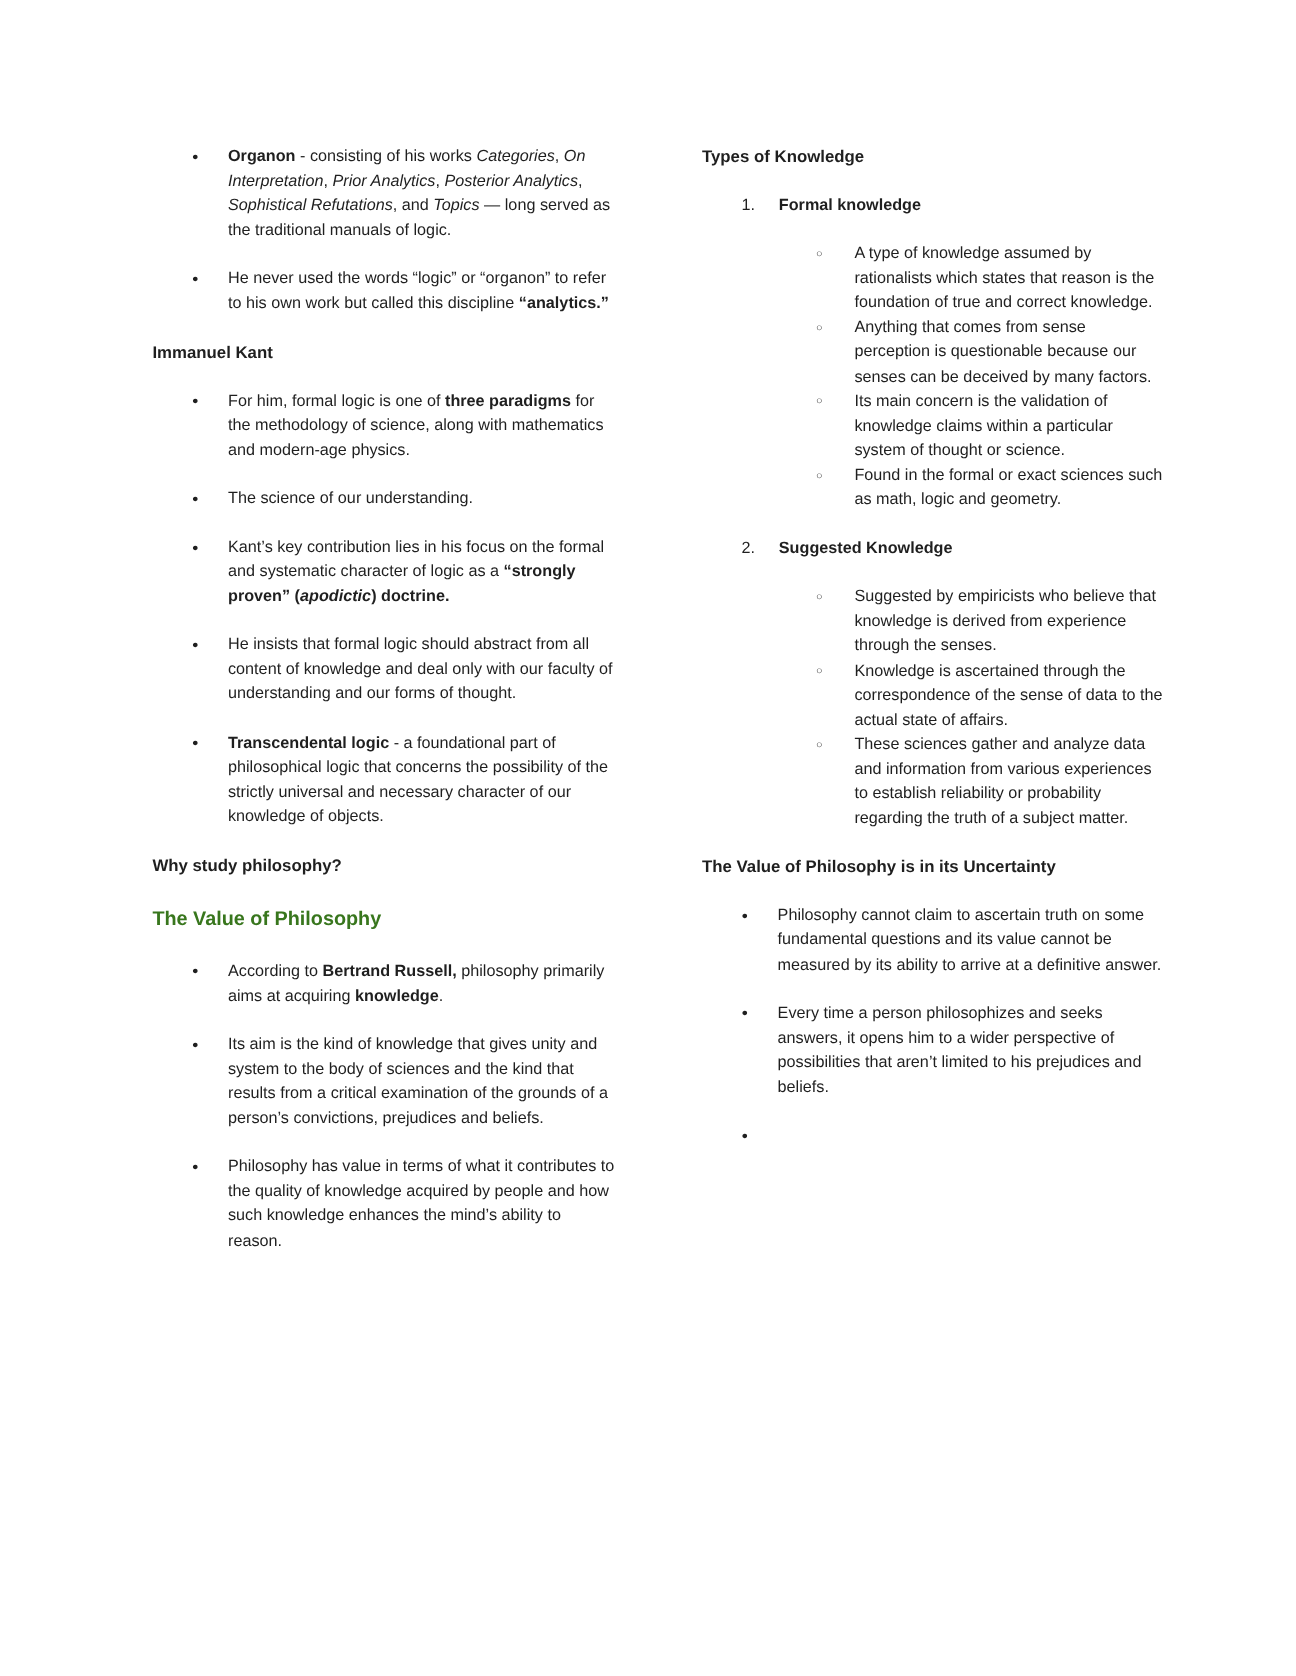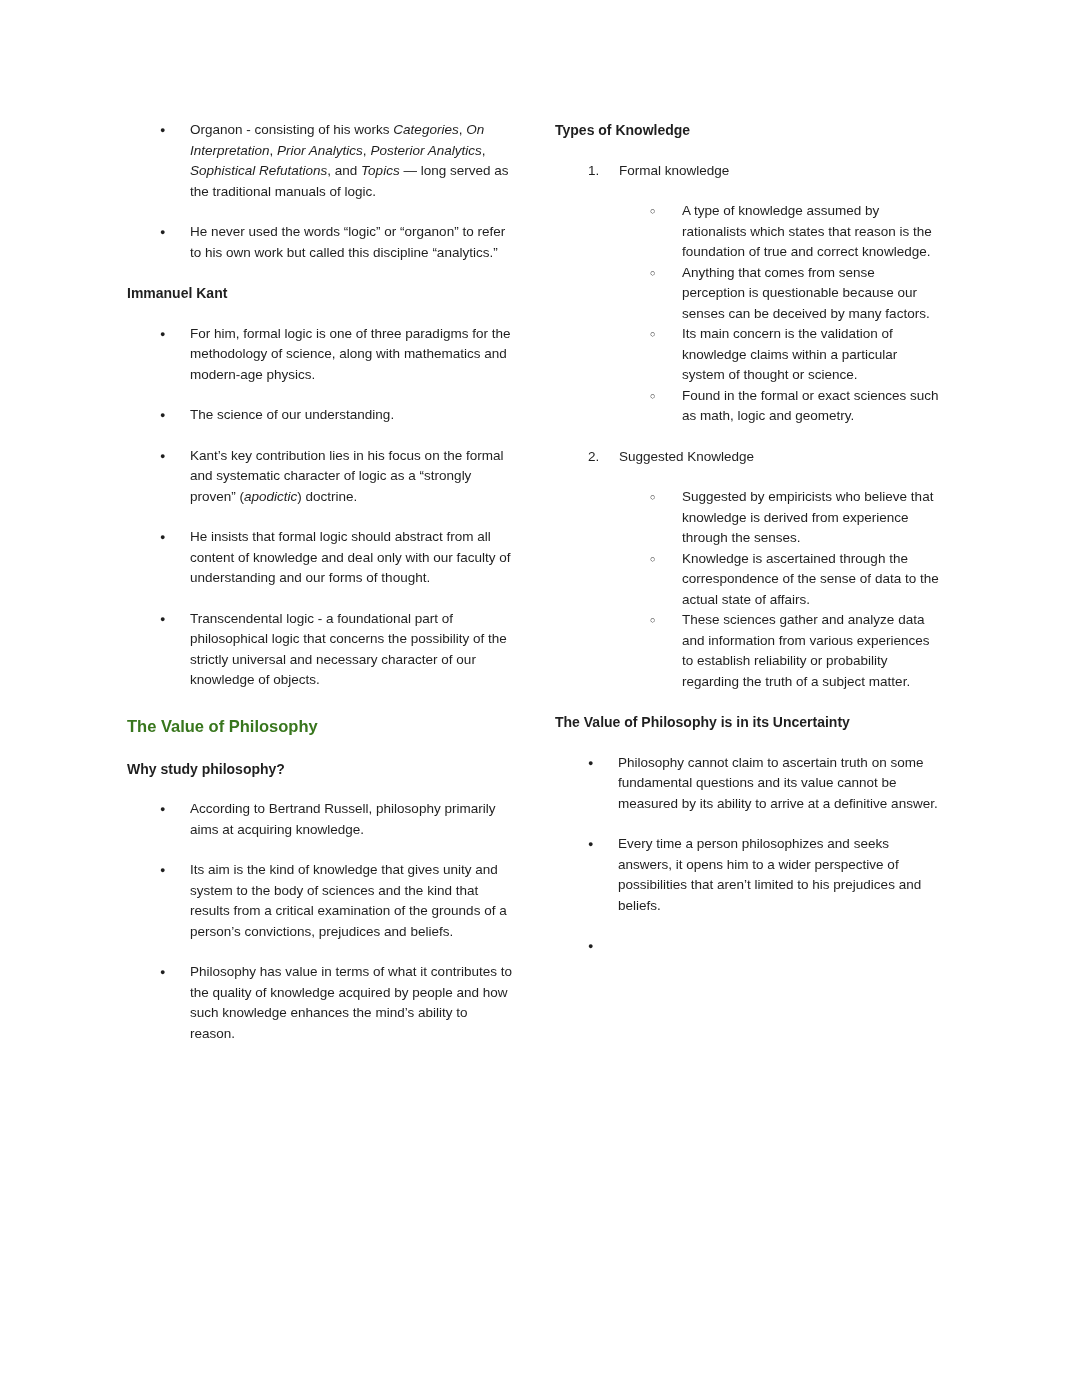--- a/index.html
+++ b/index.html
@@ -9,21 +9,21 @@
     height: 1397px;
     background: #ffffff;
     font-family: "Liberation Sans", "DejaVu Sans", sans-serif;
     font-size: 13.5px;
     line-height: 20.5px;
     color: var(--text-color, #1f1f1f);
     overflow: hidden;
   }
   .col { position: absolute; top: 120px; }
   .col-left  { left: 127px; width: 386px; }
-  .col-right { left: 555px; width: 386px; }
+  .col-right { left: 585px; width: 386px; }
 
   .block { margin: 0 0 20px 0; }
   .col .block:first-child { margin-top: 0; }
 
   .h1 {
     font-weight: 700;
     font-size: 16.5px;
     line-height: 25px;
     color: var(--heading-green, #38761d);
     margin-top: 23px;
@@ -35,21 +35,21 @@
 
   .li1, .li-num { display: flex; padding-left: 33px; }
   .li2 { display: flex; padding-left: 95px; margin: 0; }
 
   .marker { flex: 0 0 30px; }
   .li1 > .marker.dot   { font-size: 9px;  line-height: 20.5px; }
   .li-num > .marker.num{ flex: 0 0 31px; font-size: 13.5px; }
   .li2 > .marker.circ  { flex: 0 0 32px; font-size: 9px; line-height: 20.5px; }
 
   .txt { flex: 1 1 auto; min-width: 0; }
-  .b { font-weight: 400; }
+  .b { font-weight: 700; }
   .i { font-style: italic; }
 </style>
 </head>
 <body>
 
 <div class="page">
   <div class="col col-left">
       <div class="block li1">
         <span class="marker dot">●</span>
         <span class="txt"><span class="b ">Organon</span><span class=""> - consisting of his works </span><span class="i">Categories</span><span class="">, </span><span class="i">On Interpretation</span><span class="">, </span><span class="i">Prior Analytics</span><span class="">, </span><span class="i">Posterior Analytics</span><span class="">, </span><span class="i">Sophistical Refutations</span><span class="">, and </span><span class="i">Topics</span><span class=""> — long served as the traditional manuals of logic.</span></span>
@@ -72,22 +72,22 @@
         <span class="txt"><span class="">Kant’s key contribution lies in his focus on the formal and systematic character of logic as a </span><span class="b ">“strongly proven” (</span><span class="b i">apodictic</span><span class="b ">) doctrine.</span></span>
       </div>
       <div class="block li1">
         <span class="marker dot">●</span>
         <span class="txt"><span class="">He insists that formal logic should abstract from all content of knowledge and deal only with our faculty of understanding and our forms of thought.</span></span>
       </div>
       <div class="block li1">
         <span class="marker dot">●</span>
         <span class="txt"><span class="b ">Transcendental logic</span><span class=""> - a foundational part of philosophical logic that concerns the possibility of the strictly universal and necessary character of our knowledge of objects.</span></span>
       </div>
+      <div class="block h2"><span class="">Why study philosophy?</span></div>
       <div class="block h1"><span class="">The Value of Philosophy</span></div>
-      <div class="block h2"><span class="">Why study philosophy?</span></div>
       <div class="block li1">
         <span class="marker dot">●</span>
         <span class="txt"><span class="">According to </span><span class="b ">Bertrand Russell,</span><span class=""> philosophy primarily aims at acquiring </span><span class="b ">knowledge</span><span class="">.</span></span>
       </div>
       <div class="block li1">
         <span class="marker dot">●</span>
         <span class="txt"><span class="">Its aim is the kind of knowledge that gives unity and system to the body of sciences and the kind that results from a critical examination of the grounds of a person’s convictions, prejudices and beliefs.</span></span>
       </div>
       <div class="block li1">
         <span class="marker dot">●</span>

